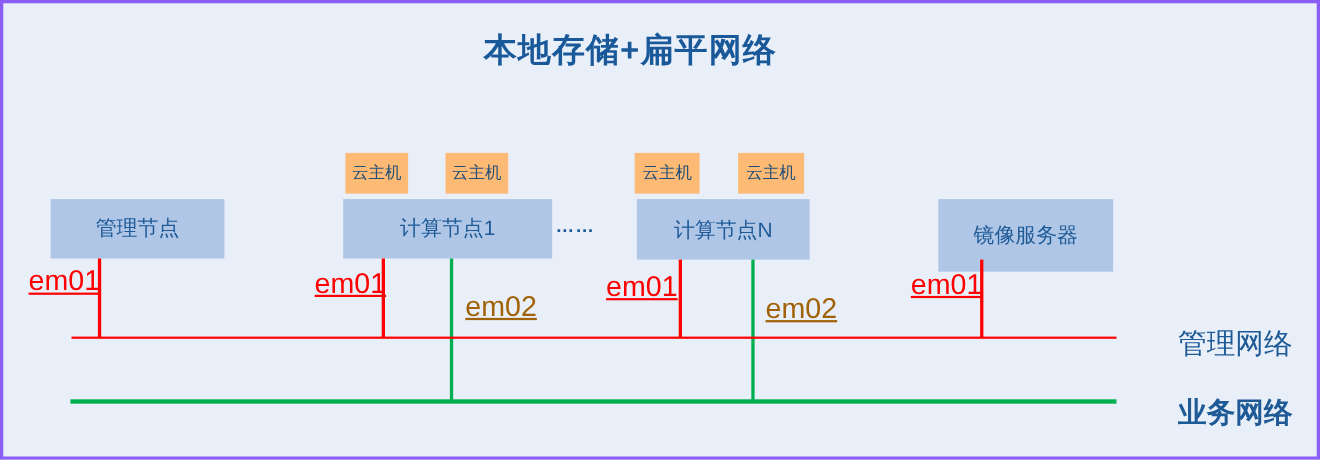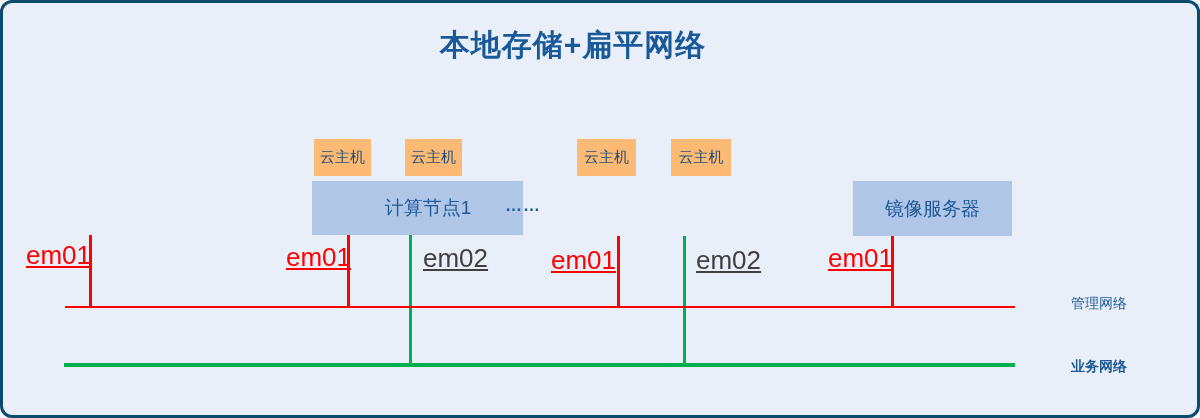--- a/index.html
+++ b/index.html
@@ -7,22 +7,22 @@
     padding: 0;
     background: #f4f6fa;
     font-family: "Liberation Sans", "DejaVu Sans", sans-serif;
   }
   .frame {
     position: relative;
     width: 1200px;
     height: 418px;
     box-sizing: border-box;
     background: #E9EFF9;
-    border: 3px solid #0c4a6e;
-    border-radius: 12px;
+    border: 3px solid #8b5cf6;
+    border-radius: 0;
     overflow: hidden;
   }
   .title {
     position: absolute;
     left: 0;
     top: 22px;
     width: 1140px;
     text-align: center;
     font-size: 30px;
     font-weight: bold;
@@ -32,23 +32,23 @@
   .node {
     position: absolute;
     background: #AFC6E7;
     color: #1E5A96;
     font-size: 19px;
     display: flex;
     align-items: center;
     justify-content: center;
   }
   .node-mgmt  { left: 43px;  top: 178px; width: 158px; height: 54px; }
-  .node-c1    { left: 309px; top: 178px; width: 190px; height: 54px; padding-left: 21px; }
+  .node-c1    { left: 309px; top: 178px; width: 190px; height: 54px; }
   .node-cn    { left: 576px; top: 178px; width: 157px; height: 55px; }
-  .node-img   { left: 850px; top: 178px; width: 159px; height: 55px; }
+  .node-img   { left: 850px; top: 178px; width: 159px; height: 66px; }
   .vm {
     position: absolute;
     top: 136px;
     width: 57px;
     height: 37px;
     background: #fdba74;
     color: #1F4E79;
     font-size: 15px;
     display: flex;
     align-items: center;
@@ -68,21 +68,21 @@
     color: #1E5A96;
     letter-spacing: 1px;
   }
   .nic {
     position: absolute;
     font-size: 26px;
     line-height: 1;
     text-decoration: underline;
   }
   .nic-red  { color: #FF0000; }
-  .nic-gold { color: #404040; }
+  .nic-gold { color: #a16207; margin-top: 20px; }
   .nic-1 { left: 23px;  top: 239px; }
   .nic-2 { left: 283px; top: 241px; }
   .nic-3 { left: 420px; top: 242px; }
   .nic-4 { left: 548px; top: 244px; }
   .nic-5 { left: 693px; top: 244px; }
   .nic-6 { left: 825px; top: 242px; }
   .vline {
     position: absolute;
     width: 3px;
   }
@@ -101,39 +101,41 @@
     left: 62px; top: 303px; width: 950px; height: 2px;
     background: #FF0000;
   }
   .hline-biz {
     left: 61px; top: 360px; width: 951px; height: 4px;
     background: #00B050;
   }
   .netlabel {
     position: absolute;
     left: 1068px;
-    font-size: 14px;
+    font-size: 26px;
     color: #1E5A96;
   }
   .netlabel-mgmt { top: 292px; }
   .netlabel-biz  { top: 355px; font-weight: bold; }
 </style>
 </head>
 <body>
 
 <div class="frame">
 
   <div class="title">本地存储+扁平网络</div>
 
   <div class="vm vm-1">云主机</div>
   <div class="vm vm-2">云主机</div>
   <div class="vm vm-3">云主机</div>
   <div class="vm vm-4">云主机</div>
 
+  <div class="node node-mgmt">管理节点</div>
   <div class="node node-c1">计算节点1</div>
+  <div class="node node-cn">计算节点N</div>
   <div class="node node-img">镜像服务器</div>
 
   <div class="ellipsis">……</div>
 
   <div class="nic nic-red nic-1">em01</div>
   <div class="nic nic-red nic-2">em01</div>
   <div class="nic nic-gold nic-3">em02</div>
   <div class="nic nic-red nic-4">em01</div>
   <div class="nic nic-gold nic-5">em02</div>
   <div class="nic nic-red nic-6">em01</div>

